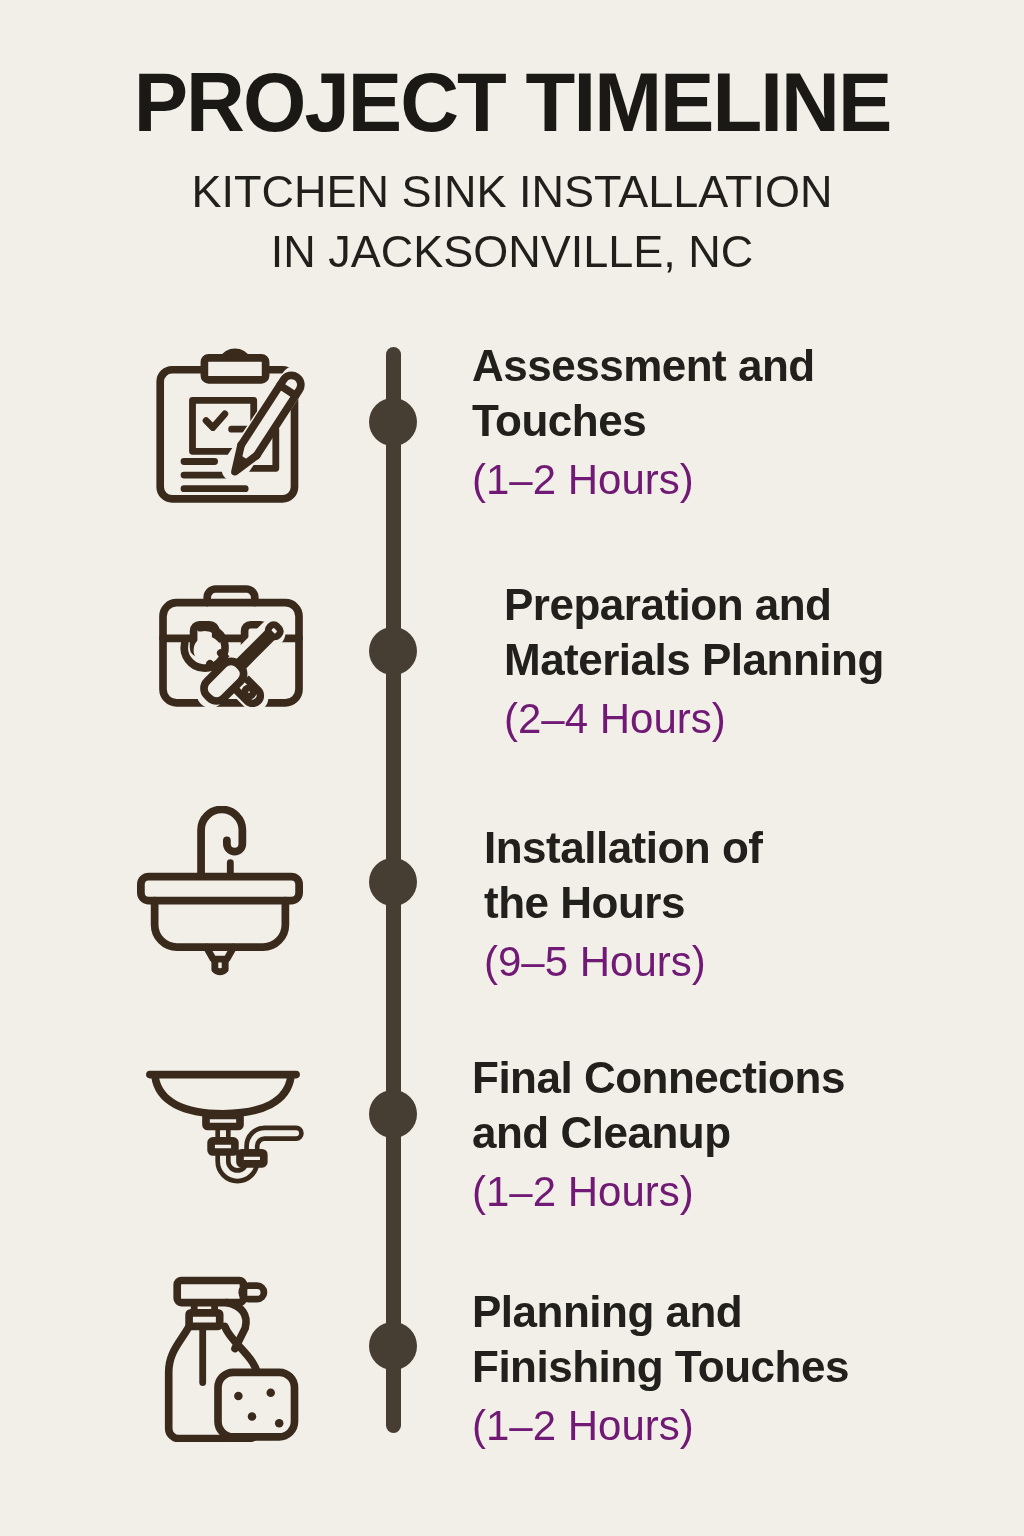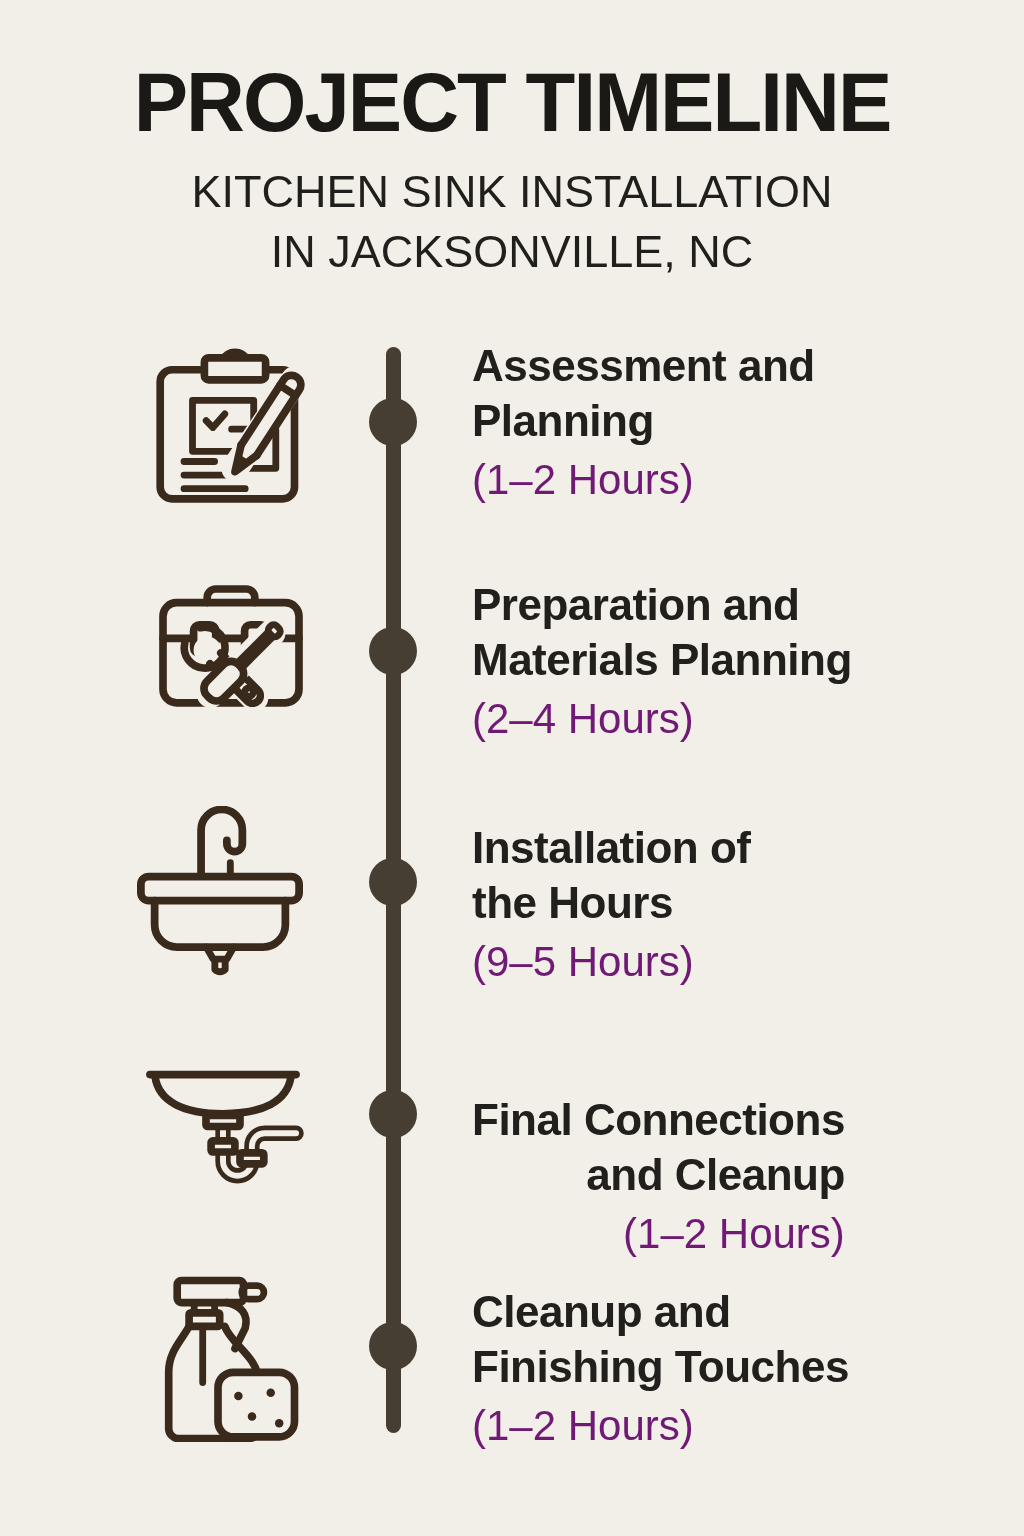--- a/index.html
+++ b/index.html
@@ -43,22 +43,22 @@
 
   
   .item-icon{position:absolute;width:170px;height:170px;}
   .icon-1{left:150px;top:334px;}
   .icon-2{left:146px;top:572px;}
   .icon-3{left:133px;top:806px;width:174px;height:172px;}
   .icon-4{left:138px;top:1044px;}
   .icon-5{left:150px;top:1272px;}
 
   .item-text{position:absolute;left:472px;white-space:nowrap;}
-  .text-1{top:338px;} .text-2{top:577px;} .text-3{top:820px;}
-  .text-4{top:1092px;text-align:right;} .text-5{top:1284px;}
+  .text-1{top:338px;} .text-2{top:577px;margin-left:32px;} .text-3{top:820px;margin-left:12px;}
+  .text-4{top:1050px;} .text-5{top:1284px;}
 
   .item-title{
     font-size:44px;line-height:55px;font-weight:bold;
     letter-spacing:-.5px;color:#22201c;
   }
   .item-duration{
     font-size:42px;line-height:50px;font-weight:400;
     margin-top:7px;color:#701a75;
   }
 
@@ -156,21 +156,21 @@
     <rect class="bgfill" x="80" y="118" width="90" height="76" rx="18"></rect>
     <circle class="dotfill" cx="104" cy="146" r="5"></circle>
     <circle class="dotfill" cx="142" cy="142" r="5"></circle>
     <circle class="dotfill" cx="120" cy="170" r="5"></circle>
     <circle class="dotfill" cx="152" cy="178" r="5"></circle>
   </svg>
 
   <div class="item-text text-1">
     <div class="item-title">
       <div>Assessment and</div>
-      <div>Planning</div>
+      <div>Touches</div>
     </div>
     <div class="item-duration">(1–2 Hours)</div>
   </div>
 
   <div class="item-text text-2">
     <div class="item-title">
       <div>Preparation and</div>
       <div>Materials Planning</div>
     </div>
     <div class="item-duration">(2–4 Hours)</div>
@@ -187,19 +187,19 @@
   <div class="item-text text-4">
     <div class="item-title">
       <div>Final Connections</div>
       <div>and Cleanup</div>
     </div>
     <div class="item-duration">(1–2 Hours)</div>
   </div>
 
   <div class="item-text text-5">
     <div class="item-title">
-      <div>Cleanup and</div>
+      <div>Planning and</div>
       <div>Finishing Touches</div>
     </div>
     <div class="item-duration">(1–2 Hours)</div>
   </div>
 
 </div>
 
 </body></html>

